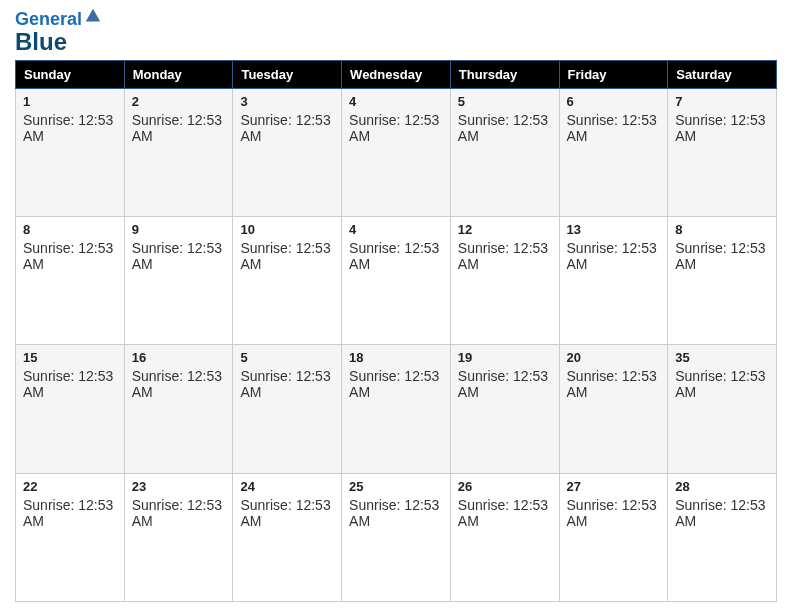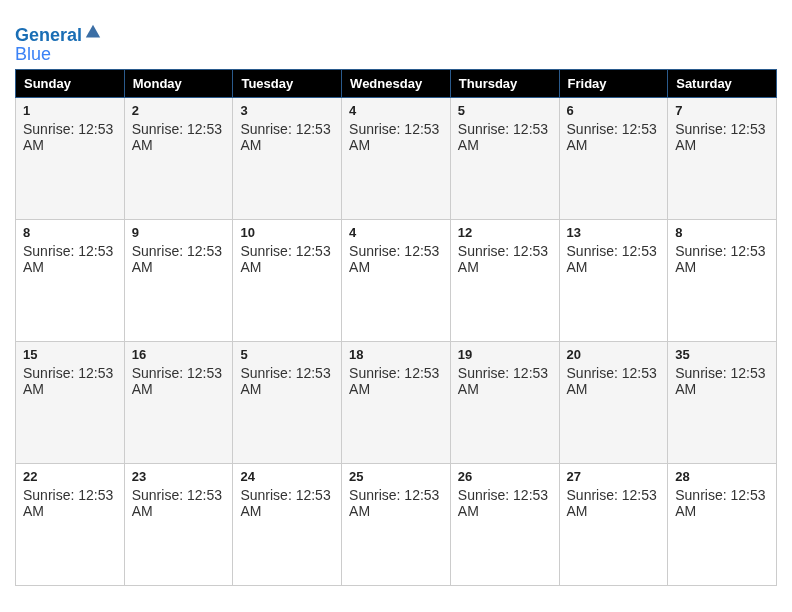--- a/index.html
+++ b/index.html
@@ -6,21 +6,21 @@
     body {
       width: 792px;
       height: 612px;
       background: #fff;
       font-family: Arial, sans-serif;
       overflow: hidden;
     }
     .page {
       width: 792px;
       height: 612px;
-      padding: 26px 15px;
+      padding: 10px 15px;
       display: flex;
       flex-direction: column;
     }
     .header {
       display: flex;
       justify-content: space-between;
       align-items: flex-start;
       margin-bottom: 4px;
     }
     .logo {
@@ -110,21 +110,21 @@
     <div class="logo">
       <div>
         <div style="display:flex; align-items:center;">
           <span class="logo-text">
             <span>General</span>
           </span>
           <svg class="logo-icon" viewBox="0 0 20 20">
             <polygon points="2,16 10,2 18,16" fill="#3b6ea5"></polygon>
           </svg>
         </div>
-        <div style="font-size:18px; font-weight:normal; color:#3b82f6; margin-top:-2px;">Blue</div>
+        <div style="font-size:24px; font-weight:bold; color:#0c4a6e; margin-top:-2px;">Blue</div>
       </div>
     </div>
     <div class="title-area">
       <div class="month-title"></div>
       <div class="location"></div>
     </div>
   </div>
 
   <table class="calendar">
     <thead>

